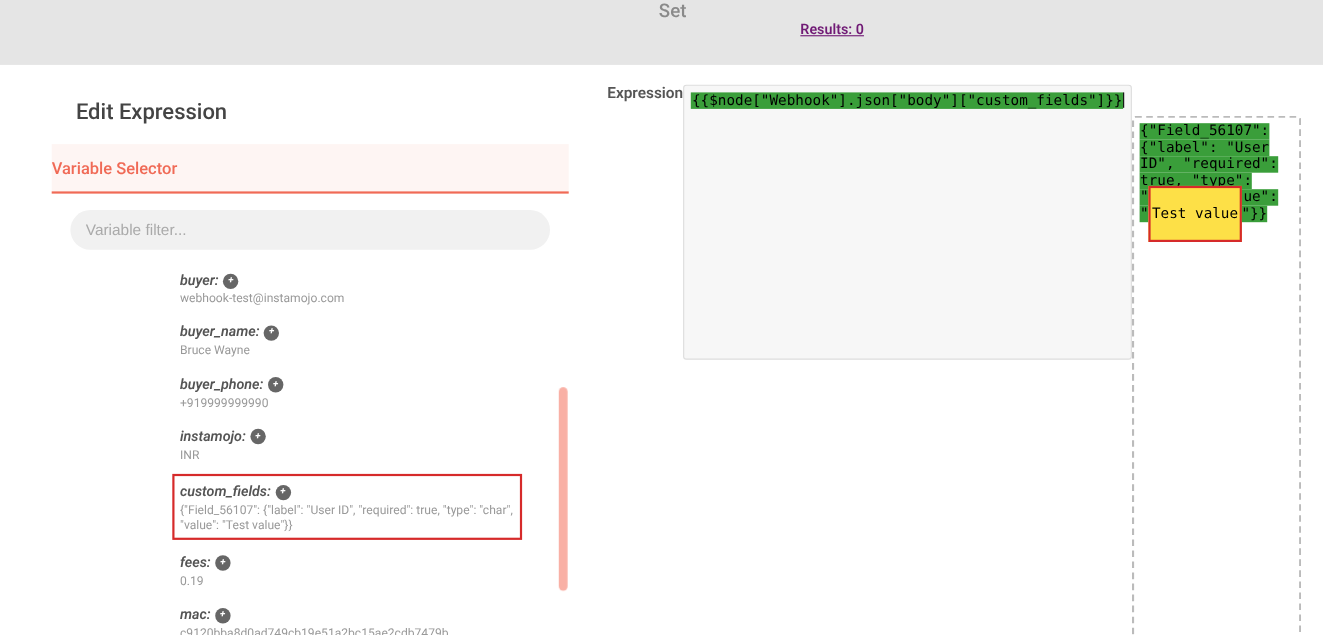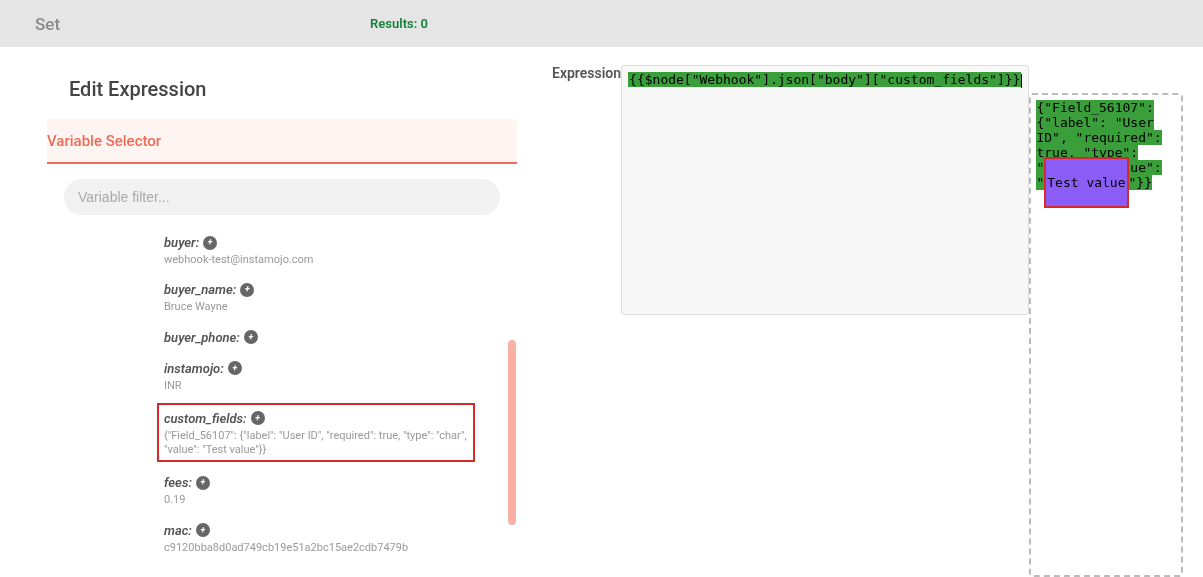--- a/index.html
+++ b/index.html
@@ -1,20 +1,20 @@
 <!DOCTYPE html>
 <html><head>
 <meta charset="utf-8">
 <style>
 * { margin: 0; padding: 0; box-sizing: border-box; }
 body { font-family: -apple-system, BlinkMacSystemFont, "Segoe UI", Roboto, sans-serif; background: #fff; color: #333; width: 1203px; height: 577px; overflow: hidden; }
 
-.top-bar { background: #e5e5e5; height: 47px; display: flex; align-items: center; padding: 0 15px; }
+.top-bar { background: #e5e5e5; height: 59px; display: flex; align-items: center; padding: 0 15px; flex-direction: column; }
 .top-bar-title { color: #8a8a8a; font-size: 17px; font-weight: 500; margin-left: 20px; }
-.top-bar-results { color: #15803d; font-size: 13px; font-weight: 600; margin-left: 310px; }
+.top-bar-results { color: #701a75; font-size: 13px; font-weight: 600; margin-left: 310px; text-decoration: underline; }
 
 .main-container { display: flex; height: calc(100% - 47px); }
 
 .left-panel { width: 500px; display: flex; flex-direction: column; padding: 12px; margin-left: 32px; }
 .left-header { padding: 18px 25px 18px 25px; }
 .left-header h2 { font-size: 20px; font-weight: 500; color: #444; }
 .tab-bar { background: #fef5f3; border-bottom: 2px solid #f06a56; text-align: left; padding: 12px 0; margin: 0 3px; }
 .tab-label { color: #f06a56; font-size: 15px; font-weight: 500; }
 
 .filter-wrap { padding: 15px 20px; }
@@ -34,21 +34,21 @@
 .right-panel { flex: 1; padding: 18px 20px 0 20px; display: flex; flex-direction: row; }
 .section-label { font-size: 14px; font-weight: 600; color: #555; margin-bottom: 8px; }
 
 .expr-box { background: #f7f7f7; border: 1px solid #ddd; border-radius: 3px; height: 250px; padding: 6px; font-family: monospace; font-size: 13px; }
 .expr-highlight { background: #3a9e3a; color: #000; display: inline; padding: 0 1px; font-weight: 500; }
 .cursor-bar { display: inline-block; width: 1px; height: 14px; background: #000; vertical-align: middle; }
 
 .result-section { margin-top: 28px; flex: 1; display: flex; flex-direction: column; }
 .result-box { border: 2px dashed #bbb; border-radius: 3px; flex: 1; padding: 5px; font-family: monospace; font-size: 13px; }
 .result-line { background: #3a9e3a; color: #000; display: inline; font-weight: 500; }
-.result-highlight { border: 2px solid #d62a2a; padding: 16px 1px; background: #8b5cf6; }
+.result-highlight { border: 2px solid #d62a2a; padding: 16px 1px; background: #fde047; }
 </style>
 </head>
 <body>
 
 <div class="top-bar">
   <span class="top-bar-title">Set</span>
   <span class="top-bar-results">Results: 0</span>
 </div>
 
 <div class="main-container">
@@ -69,21 +69,21 @@
               <span>buyer:</span>
               <span class="plus-icon">+</span>
             </div><div class="tree-val">webhook-test@instamojo.com</div></div>
           <div class="tree-item"><div class="tree-key">
               <span>buyer_name:</span>
               <span class="plus-icon">+</span>
             </div><div class="tree-val">Bruce Wayne</div></div>
           <div class="tree-item"><div class="tree-key">
               <span>buyer_phone:</span>
               <span class="plus-icon">+</span>
-            </div></div>
+            </div><div class="tree-val">+919999999990</div></div>
           <div class="tree-item"><div class="tree-key">
               <span>instamojo:</span>
               <span class="plus-icon">+</span>
             </div><div class="tree-val">INR</div></div>
           <div class="tree-item highlighted"><div class="tree-key">
               <span>custom_fields:</span>
               <span class="plus-icon">+</span>
             </div><div class="tree-val">{"Field_56107": {"label": "User ID", "required": true, "type": "char", "value": "Test value"}}</div></div>
           <div class="tree-item"><div class="tree-key">
               <span>fees:</span>

